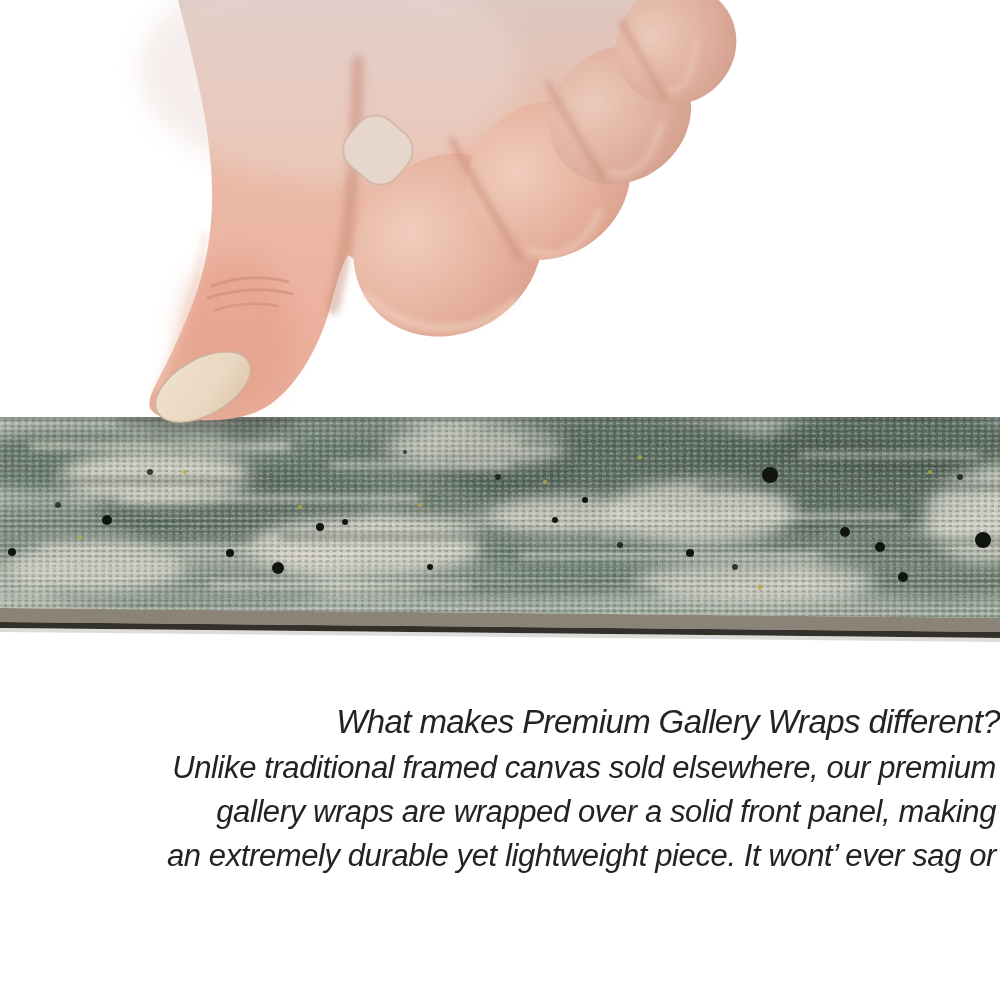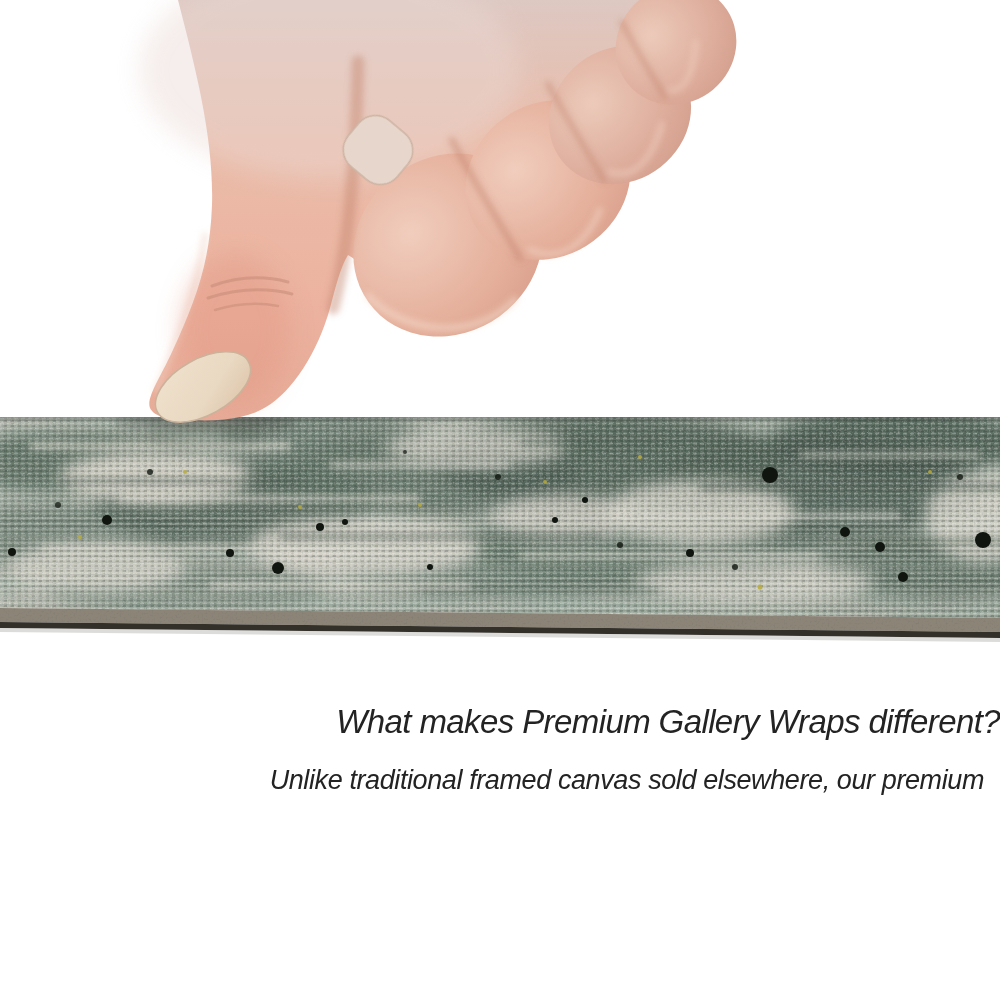--- a/index.html
+++ b/index.html
@@ -11,21 +11,21 @@
   .photo{position:absolute;top:0;left:0;display:block;}
   .text-block{
     position:absolute;top:699px;left:0;width:100%;
     text-align:right;font-style:italic;color:var(--text,#222222);
   }
   .headline{
     font-size:33px;line-height:45px;margin:0;
     font-weight:400;letter-spacing:-0.6px;
   }
   .line{
-    font-size:27px;line-height:40px;margin:16px;
+    font-size:31px;line-height:40px;margin:4px;
     font-weight:400;letter-spacing:-0.4px;
   }
 </style>
 </head>
 <body>
 
 <div class="stage">
 
   <svg class="photo" width="1000" height="660" viewBox="0 0 1000 660" xmlns="http://www.w3.org/2000/svg">
     <defs>
@@ -259,14 +259,16 @@
         <path d="M 212,286 Q 250,272 288,282" stroke-width="3" opacity="0.6"></path>
         <path d="M 208,298 Q 252,284 292,294" stroke-width="3" opacity="0.6"></path>
         <path d="M 215,310 Q 248,300 278,306" stroke-width="2.5" opacity="0.55"></path>
       </g>
     </g>
   </svg>
 
   <div class="text-block">
     <h1 class="headline">What makes Premium Gallery Wraps different?</h1>
     <p class="line">Unlike traditional framed canvas sold elsewhere, our premium</p>
+    <p class="line">gallery wraps are wrapped over a solid front panel, making</p>
+    <p class="line">an extremely durable yet lightweight piece. It wont’ ever sag or</p>
   </div>
 </div>
 
 </body></html>

